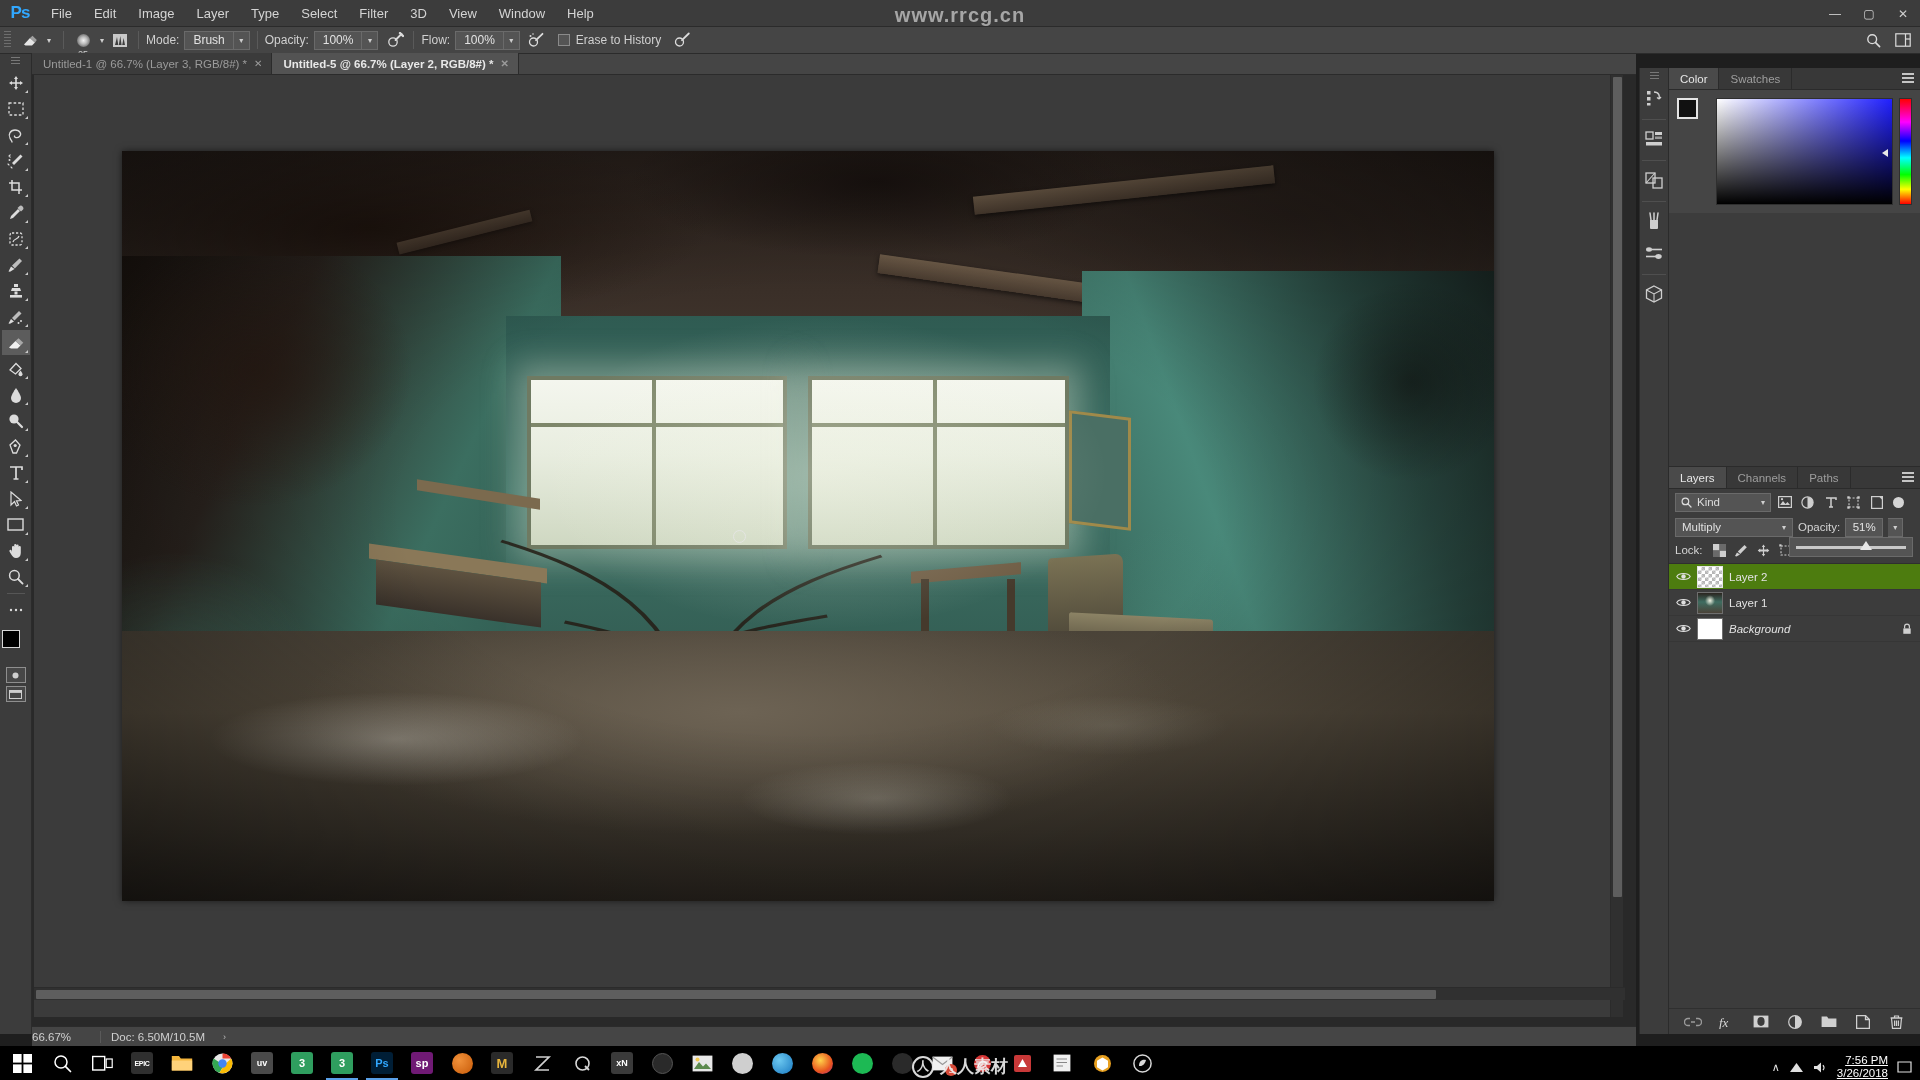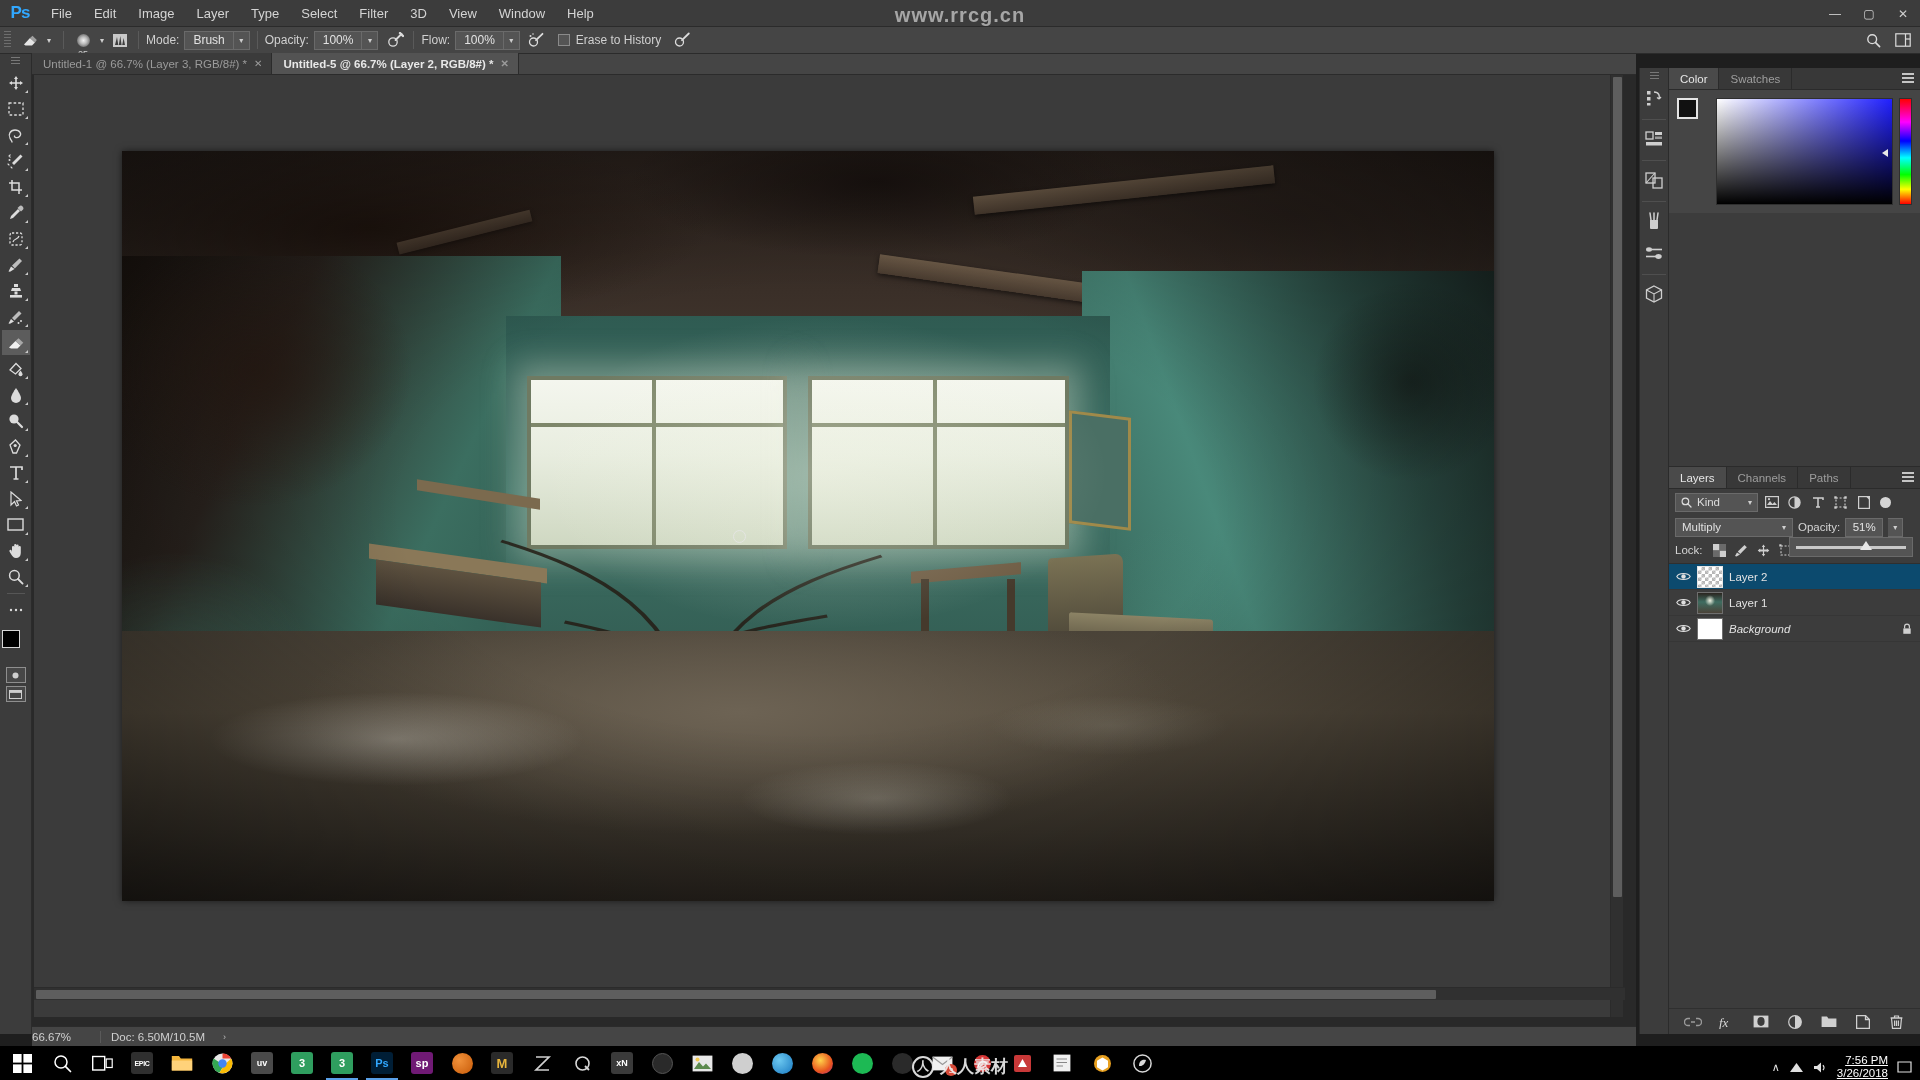--- a/index.html
+++ b/index.html
@@ -269,21 +269,21 @@
     width:13px; height:107px; margin-left:6px; border:1px solid #2f2f2f;
     background:linear-gradient(to bottom,#ff0000 0%,#ff00ff 22%,#0000ff 40%,#00ffff 56%,
       #00ff00 72%,#ffff00 86%,#ff0000 100%);
   }
 
   
   .layers-panel { position:absolute; left:0; top:398px; width:251px; height:568px; background:#3c3c3c;
     border-top:1px solid #2b2b2b; }
   .filter-row { display:flex; align-items:center; height:26px; padding:3px 6px; gap:4px;
     background:#3c3c3c; }
-  .kind-sel { display:flex; align-items:center; width:83px; height:19px;
+  .kind-sel { display:flex; align-items:center; width:96px; height:19px;
     background:#545454; border:1px solid #6a6a6a; padding:0 5px; gap:5px; }
   .kind-sel .lbl { font-size:11.5px; color:#dcdcdc; }
   .kind-sel .ar { margin-left:auto; font-size:8px; color:#cfcfcf; }
   .fbtn { width:19px; height:19px; display:flex; align-items:center; justify-content:center; }
   .ftoggle { width:11px; height:11px; border-radius:50%; background:#d5d5d5; margin-left:3px; }
 
   .blend-row { display:flex; align-items:center; height:24px; padding:0 6px; gap:5px; position:relative; }
   .blend-sel { display:flex; align-items:center; width:118px; height:19px;
     background:#545454; border:1px solid #6a6a6a; padding:0 6px; }
   .blend-sel .lbl { font-size:11.5px; color:#e0e0e0; }
@@ -306,21 +306,21 @@
   .lock-lbl { font-size:11.5px; color:#d4d4d4; margin-right:2px; }
   .lock-btn { width:15px; height:15px; display:flex; align-items:center; justify-content:center; }
   .fill-lbl { font-size:11.5px; color:#d4d4d4; margin-left:auto; }
 
   .layer-list { position:absolute; left:0; top:96px; width:251px; height:430px;
     background:#3c3c3c; border-top:1px solid #2f2f2f; }
   .layer-row {
     display:flex; align-items:center; height:26px; padding:0 6px;
     border-bottom:1px solid #363636; gap:6px;
   }
-  .layer-row.sel { background:#0c4a6e; }
+  .layer-row.sel { background:#4d7c0f; }
   .eye { width:16px; display:flex; align-items:center; justify-content:center; }
   .lthumb { width:26px; height:22px; border:1px solid #6e6e6e; flex:none; }
   .lthumb.transp {
     background-image:
       linear-gradient(45deg,#b6b6b6 25%,transparent 25%,transparent 75%,#b6b6b6 75%),
       linear-gradient(45deg,#b6b6b6 25%,#fff 25%,#fff 75%,#b6b6b6 75%);
     background-size:7px 7px; background-position:0 0,3.5px 3.5px;
     border:1px solid #e6e6e6;
   }
   .lthumb.photo-t {

